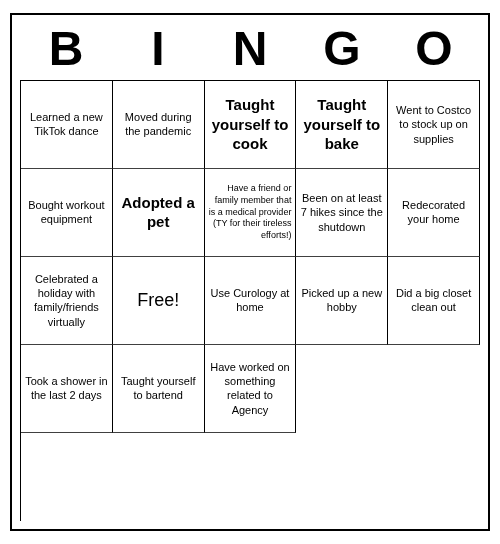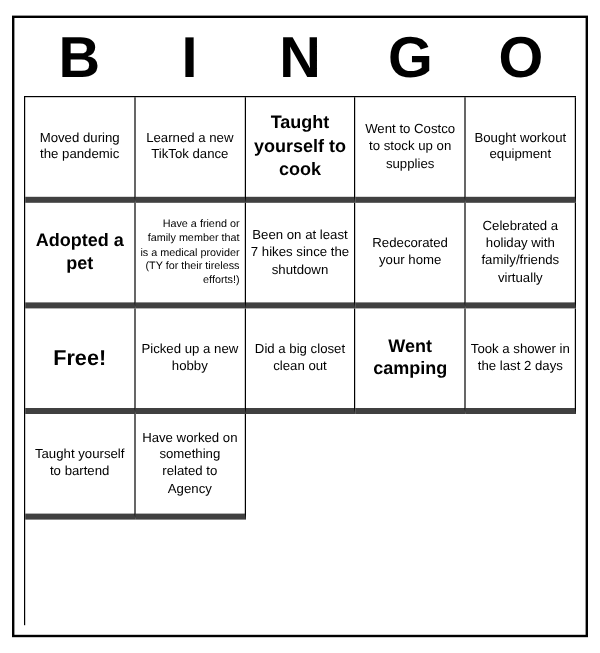--- a/index.html
+++ b/index.html
@@ -31,63 +31,64 @@
     }
     .bingo-grid {
       display: grid;
       grid-template-columns: repeat(5, 1fr);
       grid-template-rows: repeat(5, 1fr);
       border-left: 1px solid #000;
       border-top: 1px solid #000;
     }
     .bingo-cell {
       border-right: 1px solid #000;
-      border-bottom: 5px solid #404040;
+      border-bottom: 1px solid #404040;
       padding: 4px;
       min-height: 88px;
       display: flex;
       align-items: center;
       justify-content: center;
       text-align: center;
       font-size: 11px;
       line-height: 1.3;
       position: relative;
     }
     .bingo-cell.free {
       font-size: 18px;
-      font-weight: bold;
+      font-weight: normal;
     }
     .bingo-cell.large-text {
       font-size: 15px;
       font-weight: bold;
     }
   </style>
 </head>
 <body>
 
 <div class="bingo-card">
   <div class="bingo-header">
   <div class="bingo-letter">B</div>
       <div class="bingo-letter">I</div>
       <div class="bingo-letter">N</div>
       <div class="bingo-letter">G</div>
       <div class="bingo-letter">O</div>
     </div>
   <div class="bingo-grid">
-  <div class="bingo-cell">Moved during the pandemic</div>
-      <div class="bingo-cell">Learned a new TikTok dance</div>
+  <div class="bingo-cell">Learned a new TikTok dance</div>
+      <div class="bingo-cell">Moved during the pandemic</div>
       <div class="bingo-cell large-text">Taught yourself to cook</div>
+      <div class="bingo-cell large-text">Taught yourself to bake</div>
       <div class="bingo-cell">Went to Costco to stock up on supplies</div>
       <div class="bingo-cell">Bought workout equipment</div>
       <div class="bingo-cell large-text">Adopted a pet</div>
       <div class="bingo-cell" style="font-size: 9px; text-align: right;">Have a friend or family member that is a medical provider (TY for their tireless efforts!)</div>
       <div class="bingo-cell">Been on at least 7 hikes since the shutdown</div>
       <div class="bingo-cell">Redecorated your home</div>
       <div class="bingo-cell">Celebrated a holiday with family/friends virtually</div>
       <div class="bingo-cell free">Free!</div>
+      <div class="bingo-cell">Use Curology at home</div>
       <div class="bingo-cell">Picked up a new hobby</div>
       <div class="bingo-cell">Did a big closet clean out</div>
-      <div class="bingo-cell large-text">Went camping</div>
       <div class="bingo-cell">Took a shower in the last 2 days</div>
       <div class="bingo-cell">Taught yourself to bartend</div>
       <div class="bingo-cell">Have worked on something related to Agency</div>
     </div>
 </div>
 
 </body></html>

